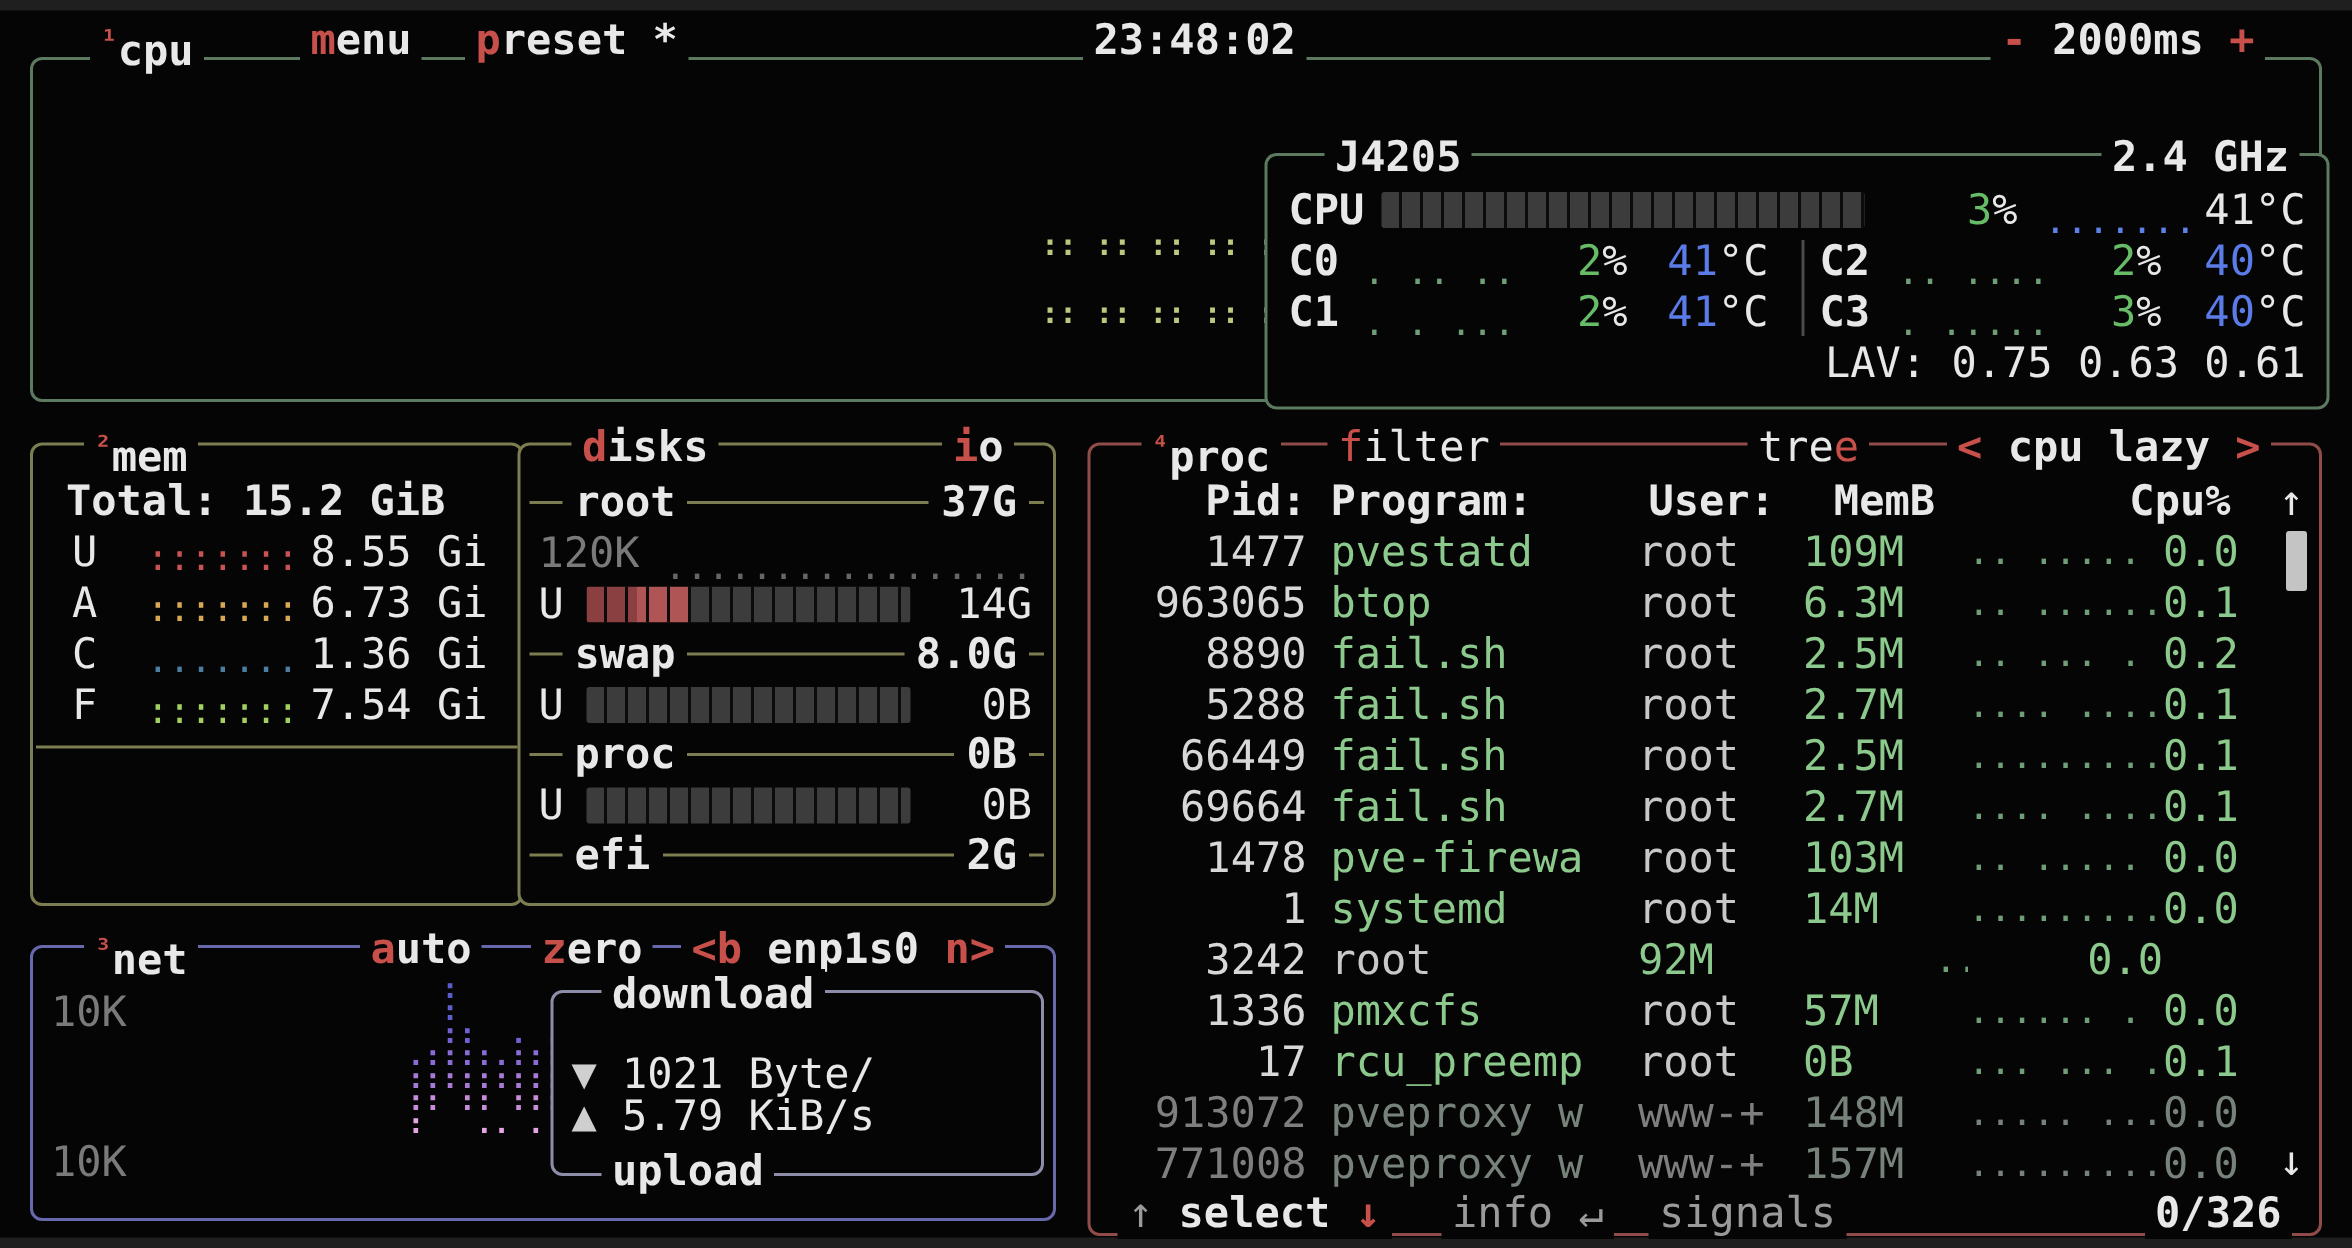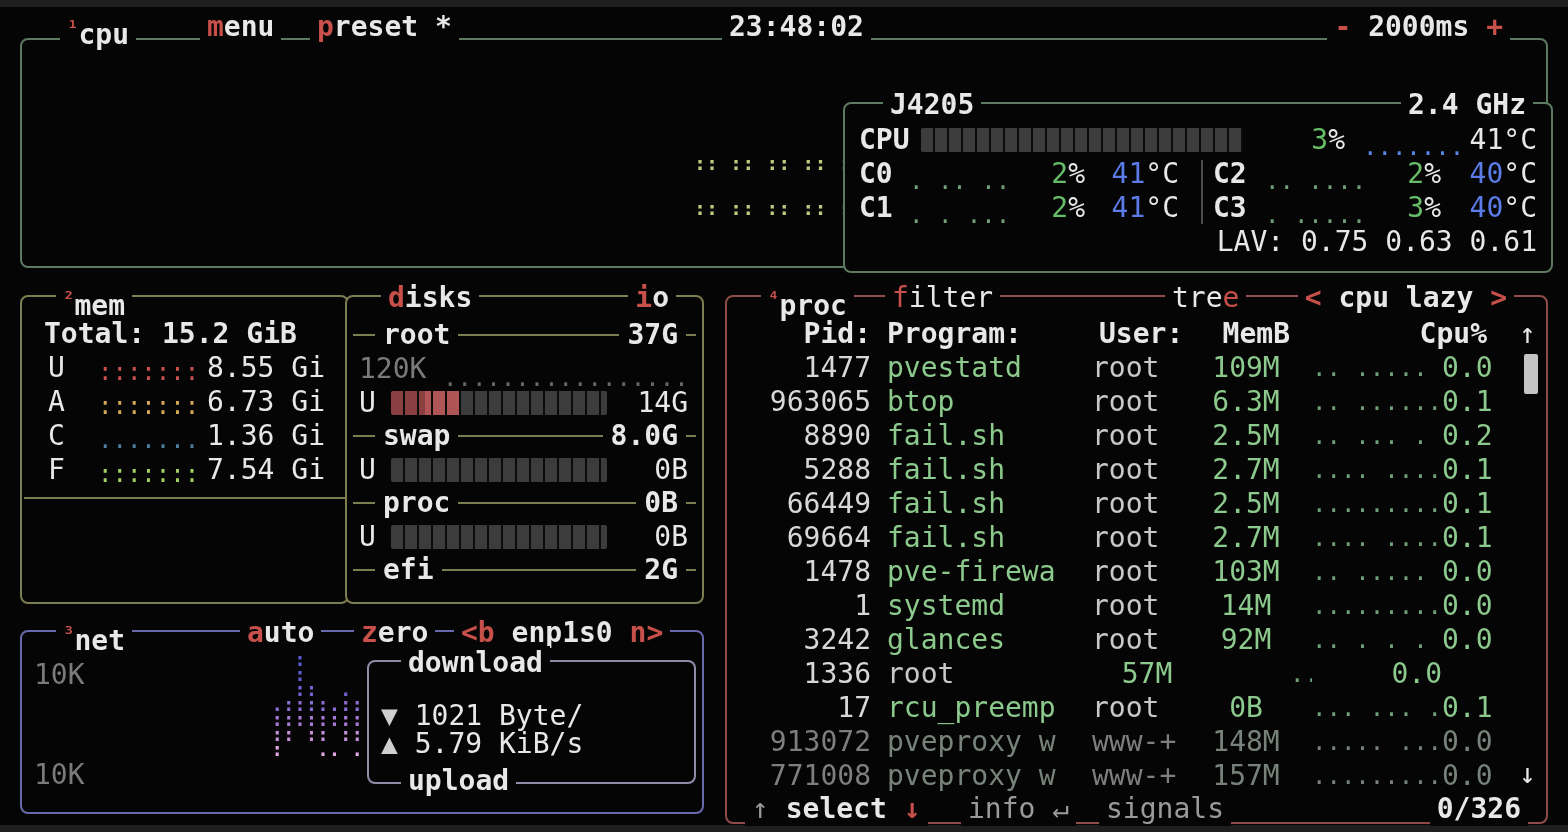--- a/index.html
+++ b/index.html
@@ -32,21 +32,21 @@
   .hline{position:absolute;border-top:2px solid #7d7d52;}
   .vline{position:absolute;border-left:2px solid #4a4a4a;}
   .dsec{position:absolute;left:4px;right:4px;height:34px;}
   .dsec .line{position:absolute;left:2px;right:2px;top:16px;border-top:2px solid #7d7d52;}
   .dsec .nm{position:absolute;left:24px;background:#050505;padding:0 8px;font-weight:bold;}
   .dsec .sz{position:absolute;right:12px;background:#050505;padding:0 8px;font-weight:bold;}
   .prow{display:grid;grid-template-columns:130px 16px 205px 110px 88px 22px 130px 45px;height:34px;white-space:pre;}
   .prow .pid{text-align:right;color:#d8d8d8;}
   .prow .prg{color:#8cc98c;}
   .prow .usr{color:#c8c8c8;}
-  .prow .mb{text-align:center;color:#8cc98c;}
+  .prow .mb{text-align:left;color:#8cc98c;}
   .prow .gr{color:#6f9f77;font-size:24px;overflow:hidden;}
   .prow .cp{text-align:right;color:#8cc98c;}
   .prow.dim .pid,.prow.dim .usr{color:#7e7e7e;}
   .prow.dim .prg,.prow.dim .mb,.prow.dim .cp,.prow.dim .gr{color:#77837a;}
   .ngline{white-space:pre;font-size:19px;line-height:15px;font-weight:bold;}
   .sideg{white-space:pre;font-size:20px;line-height:15px;color:#b9c97d;font-weight:bold;}
   .thumb{position:absolute;width:14px;height:40px;background:#c4c4c4;border-radius:2px;}
 </style>
 </head>
 <body>
@@ -284,31 +284,31 @@
     <span class="usr">root</span>
     <span class="mb">14M</span>
     <span></span>
     <span class="gr">.........</span>
     <span class="cp">0.0</span>
   </div>
 
   <div class="prow">
     <span class="pid">3242</span>
     <span></span>
-    <span class="prg">glances</span>
     <span class="usr">root</span>
     <span class="mb">92M</span>
     <span></span>
     <span class="gr">.. . . .</span>
     <span class="cp">0.0</span>
   </div>
 
   <div class="prow">
     <span class="pid">1336</span>
     <span></span>
+    <span class="prg">pmxcfs</span>
     <span class="usr">root</span>
     <span class="mb">57M</span>
     <span></span>
     <span class="gr">...... .</span>
     <span class="cp">0.0</span>
   </div>
 
   <div class="prow">
     <span class="pid">17</span>
     <span></span>

